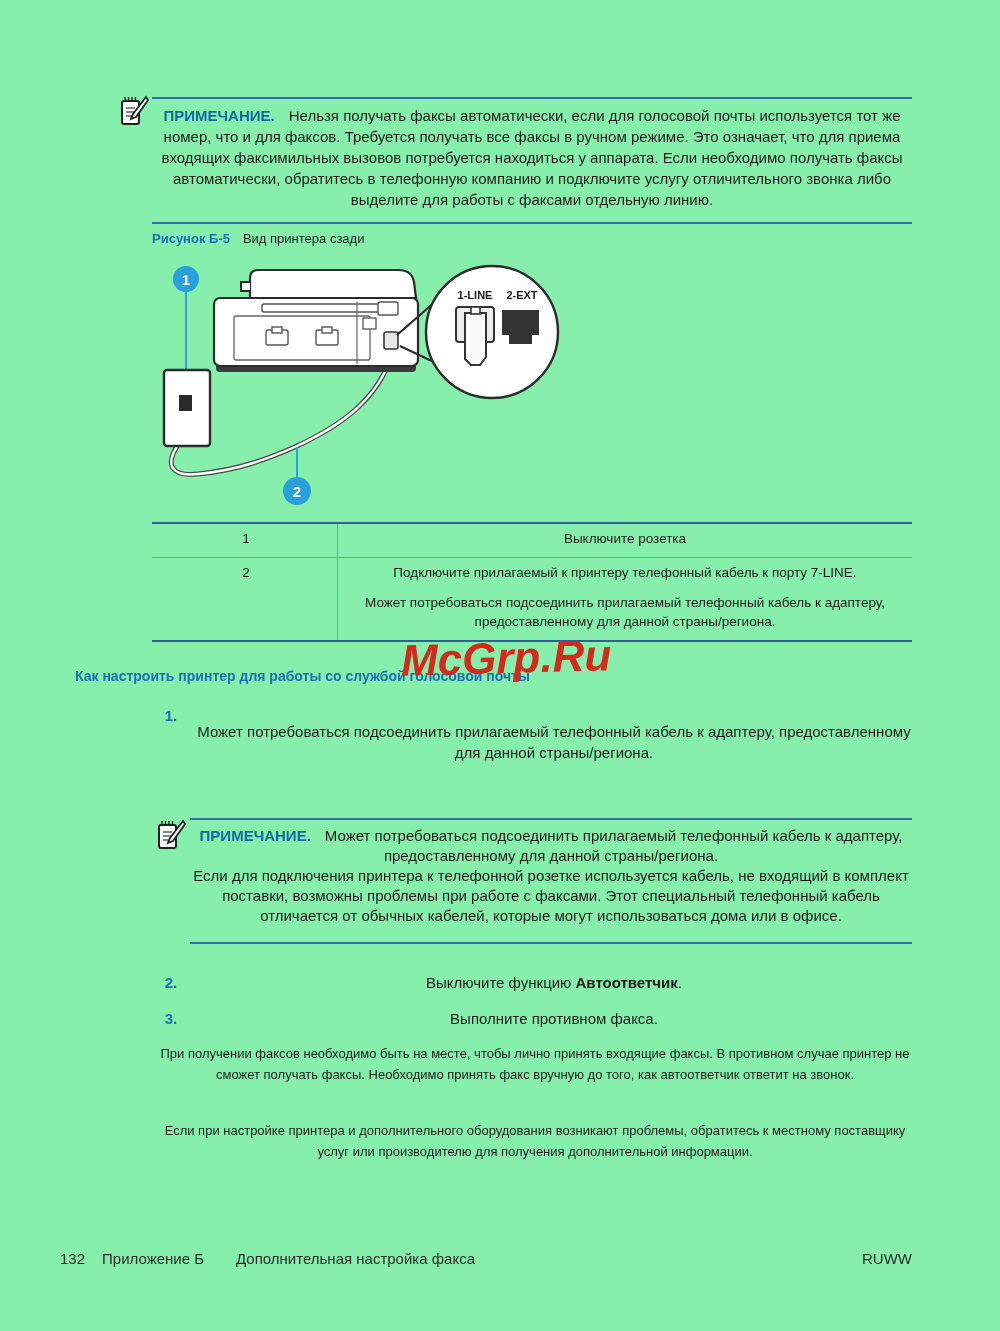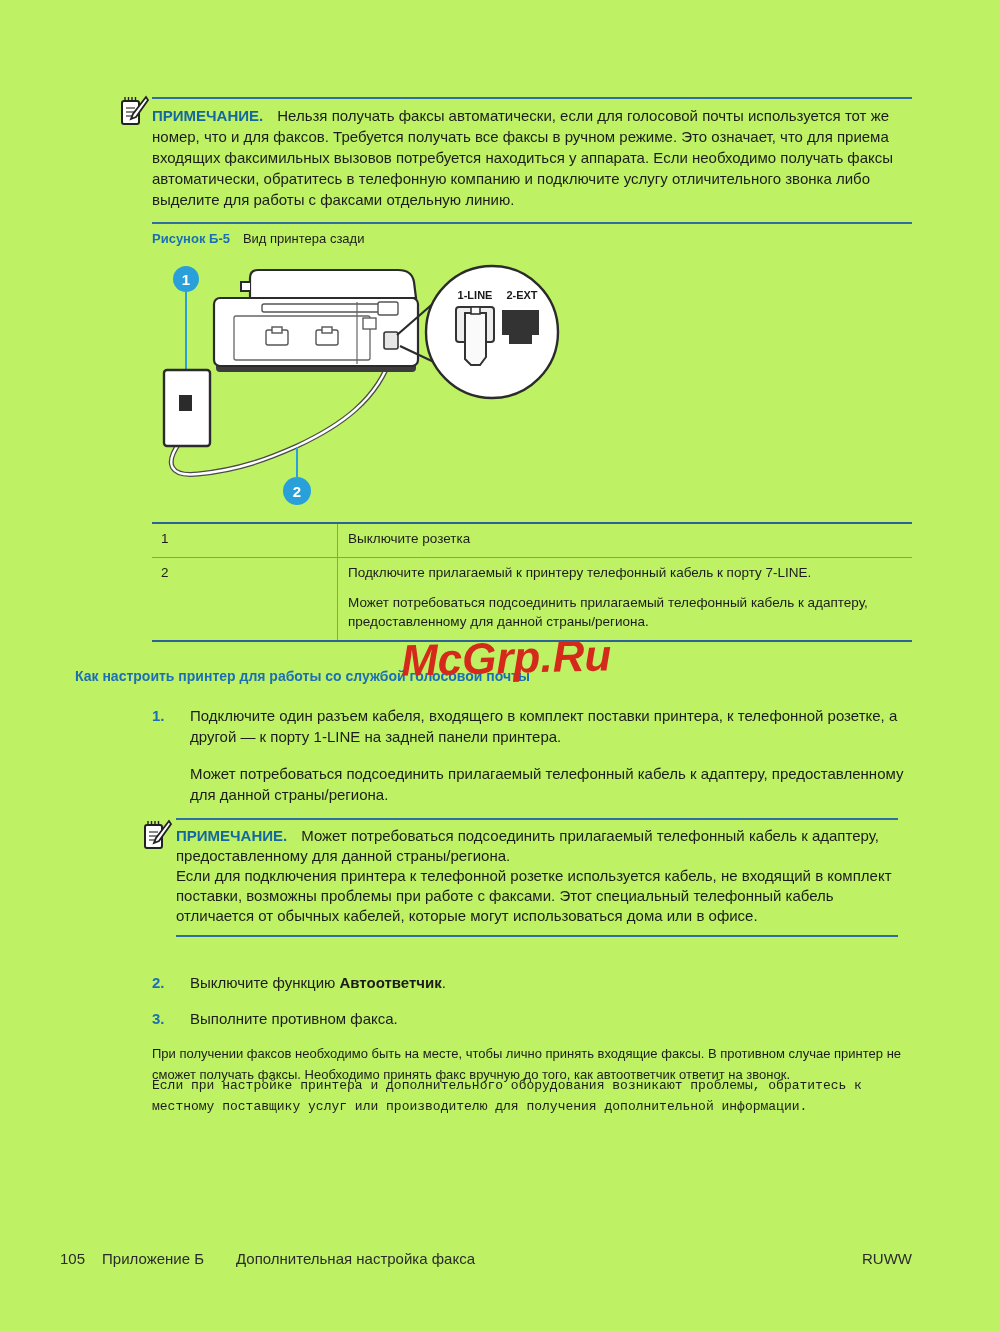--- a/index.html
+++ b/index.html
@@ -1,19 +1,19 @@
 <!DOCTYPE html>
 <html><head>
 <meta charset="utf-8">
 <style>
   * { margin:0; padding:0; box-sizing:border-box; }
   html,body { background:#ffffff; }
   .page {
-    position:relative; width:1000px; height:1331px; background:#bef264;
-    font-family:"Liberation Sans", sans-serif; color:#1c1c1c; overflow:hidden;
+    position:relative; width:1000px; height:1331px; background:#86efac;
+    font-family:"Liberation Sans", sans-serif; color:#1c1c1c; overflow:hidden;text-align:center;
   }
   
   .note {
     position:absolute;
     border-top:2px solid #2f6da3; border-bottom:2px solid #2f6da3;
     padding:6px 0 12px 0;
   }
   .note-icon { position:absolute; width:30px; height:34px; }
   .note-text { font-size:15px; line-height:21px; color:#1c1c1c; }
   .note-label { color:#15689f; font-weight:bold; margin-right:14px; }
@@ -162,26 +162,25 @@
       </div>
     </div>
   </div>
 
   <div class="watermark">McGrp.Ru</div>
   <h2 class="heading">Как настроить принтер для работы со службой голосовой почты</h2>
 
   <div class="step" style="top:705px;">
     <div class="step-num">1.</div>
     <div class="step-body">
-      <div>Подключите один разъем кабеля, входящего в комплект поставки принтера, к телефонной розетке, а другой — к порту 1-LINE на задней панели принтера.</div>
       <div class="sub">Может потребоваться подсоединить прилагаемый телефонный кабель к адаптеру, предоставленному для данной страны/региона.</div>
     </div>
   </div>
 
-  <div class="note" style="left:176px; top:818px; width:722px; padding-bottom:9px;">
+  <div class="note" style="left:190px; top:818px; width:722px; padding-bottom:16px;">
     <svg class="note-icon" style="left:-34px; top:-2px;" viewBox="0 0 30 34">
       <rect x="3" y="7" width="17" height="23" rx="2" fill="#fff" stroke="#222" stroke-width="2"></rect>
       <g stroke="#222" stroke-width="1.4">
         <line x1="6" y1="7" x2="6" y2="3"></line>
           <line x1="9.5" y1="7" x2="9.5" y2="3"></line>
         <line x1="13" y1="7" x2="13" y2="3"></line>
           <line x1="16.5" y1="7" x2="16.5" y2="3"></line>
       </g>
       <g stroke="#444" stroke-width="1.3">
         <line x1="7" y1="14" x2="16" y2="14"></line>
@@ -198,23 +197,23 @@
     <div class="step-num">2.</div>
     <div class="step-body"><span>Выключите функцию </span><b>Автоответчик</b><span>.</span></div>
   </div>
 
   <div class="step" style="top:1008px;">
     <div class="step-num">3.</div>
     <div class="step-body">Выполните противном факса.</div>
   </div>
 
   <p class="para" style="top:1043px;">При получении факсов необходимо быть на месте, чтобы лично принять входящие факсы. В противном случае принтер не сможет получать факсы. Необходимо принять факс вручную до того, как автоответчик ответит на звонок.</p>
-  <p class="para" style="top:1075px;font-family:Liberation Mono, monospace;">Если при настройке принтера и дополнительного оборудования возникают проблемы, обратитесь к местному поставщику услуг или производителю для получения дополнительной информации.</p>
+  <p class="para" style="top:1120px;">Если при настройке принтера и дополнительного оборудования возникают проблемы, обратитесь к местному поставщику услуг или производителю для получения дополнительной информации.</p>
 
   <div class="footer">
-    <span class="pg">105</span>
+    <span class="pg">132</span>
     <span class="apx">Приложение Б</span>
     <span>Дополнительная настройка факса</span>
     <span class="spacer"></span>
     <span>RUWW</span>
   </div>
 
 </div>
 
 </body></html>

